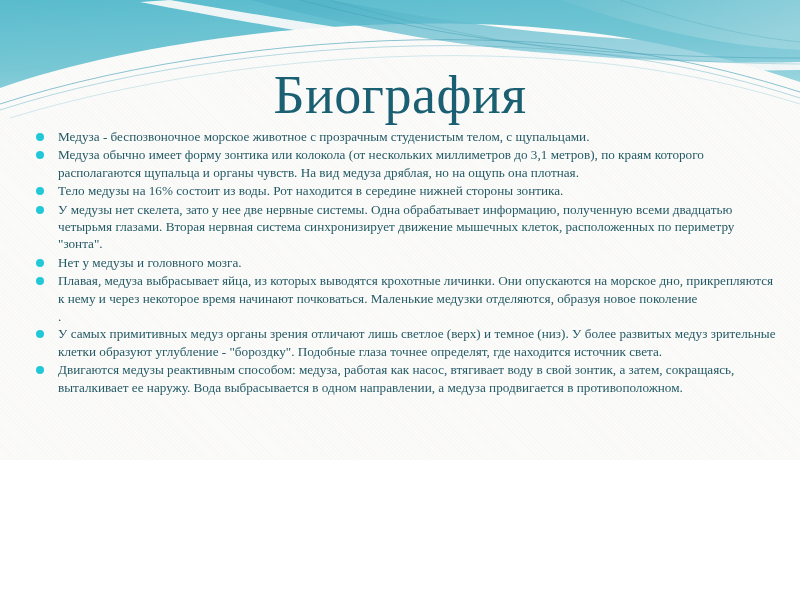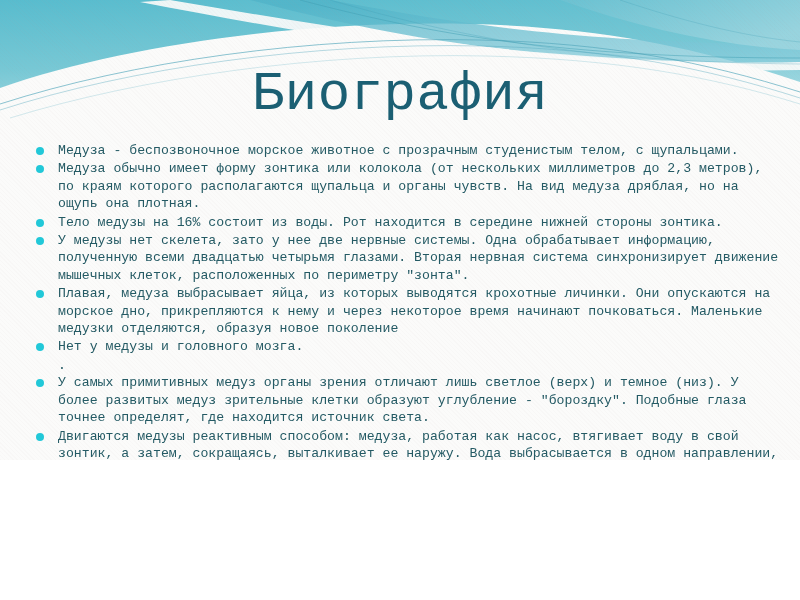--- a/index.html
+++ b/index.html
@@ -7,21 +7,21 @@
     margin: 0;
     padding: 0;
     background: #ffffff;
   }
   #slide {
     position: relative;
     width: 800px;
     height: 460px;
     overflow: hidden;
     background: #fbfbfa;
-    font-family: Liberation Mono, monospace;
+    font-family: Liberation Serif, serif;
     -webkit-font-smoothing: antialiased;
   }
 
   
   #texture {
     position: absolute;
     inset: 0;
     pointer-events: none;
     z-index: 3;
     opacity: .35;
@@ -53,21 +53,21 @@
     line-height: 58px;
     font-weight: 400;
     color: #1b5f73;
     letter-spacing: .5px;
     white-space: nowrap;
   }
 
   
   #body {
     position: absolute;
-    top: 142px;
+    top: 128px;
     left: 28px;
     width: 752px;
     z-index: 4;
   }
   .bullet-row {
     position: relative;
     padding-left: 30px;
     margin: 0 0 1px 0;
     color: #245a64;
     font-size: 13.2px;
@@ -141,41 +141,41 @@
 
   <div id="body">
 
     <div class="bullet-row">
       <span class="dot"></span>
       <span class="txt">Медуза - беспозвоночное морское животное с прозрачным студенистым телом, с щупальцами.</span>
     </div>
 
     <div class="bullet-row">
       <span class="dot"></span>
-      <span class="txt">Медуза обычно имеет форму зонтика или колокола (от нескольких миллиметров до 2,3 метров), по краям которого располагаются щупальца и органы чувств. На вид медуза дряблая, но на ощупь она плотная.</span>
+      <span class="txt">Медуза обычно имеет форму зонтика или колокола (от нескольких миллиметров до 3,1 метров), по краям которого располагаются щупальца и органы чувств. На вид медуза дряблая, но на ощупь она плотная.</span>
     </div>
 
     <div class="bullet-row">
       <span class="dot"></span>
       <span class="txt">Тело медузы на 16% состоит из воды. Рот находится в середине нижней стороны зонтика.</span>
     </div>
 
     <div class="bullet-row">
       <span class="dot"></span>
       <span class="txt">У медузы нет скелета, зато у нее две нервные системы. Одна обрабатывает информацию, полученную всеми двадцатью четырьмя глазами. Вторая нервная система синхронизирует движение мышечных клеток, расположенных по периметру "зонта".</span>
     </div>
 
     <div class="bullet-row">
       <span class="dot"></span>
-      <span class="txt">Плавая, медуза выбрасывает яйца, из которых выводятся крохотные личинки. Они опускаются на морское дно, прикрепляются к нему и через некоторое время начинают почковаться. Маленькие медузки отделяются, образуя новое поколение</span>
+      <span class="txt">Нет у медузы и головного мозга.</span>
     </div>
 
     <div class="bullet-row">
       <span class="dot"></span>
-      <span class="txt">Нет у медузы и головного мозга.</span>
+      <span class="txt">Плавая, медуза выбрасывает яйца, из которых выводятся крохотные личинки. Они опускаются на морское дно, прикрепляются к нему и через некоторое время начинают почковаться. Маленькие медузки отделяются, образуя новое поколение</span>
     </div>
 
     <div class="orphan-row">.</div>
 
     <div class="bullet-row">
       <span class="dot"></span>
       <span class="txt">У самых примитивных медуз органы зрения отличают лишь светлое (верх) и темное (низ). У более развитых медуз зрительные клетки образуют углубление - "бороздку". Подобные глаза точнее определят, где находится источник света.</span>
     </div>
 
     <div class="bullet-row">

